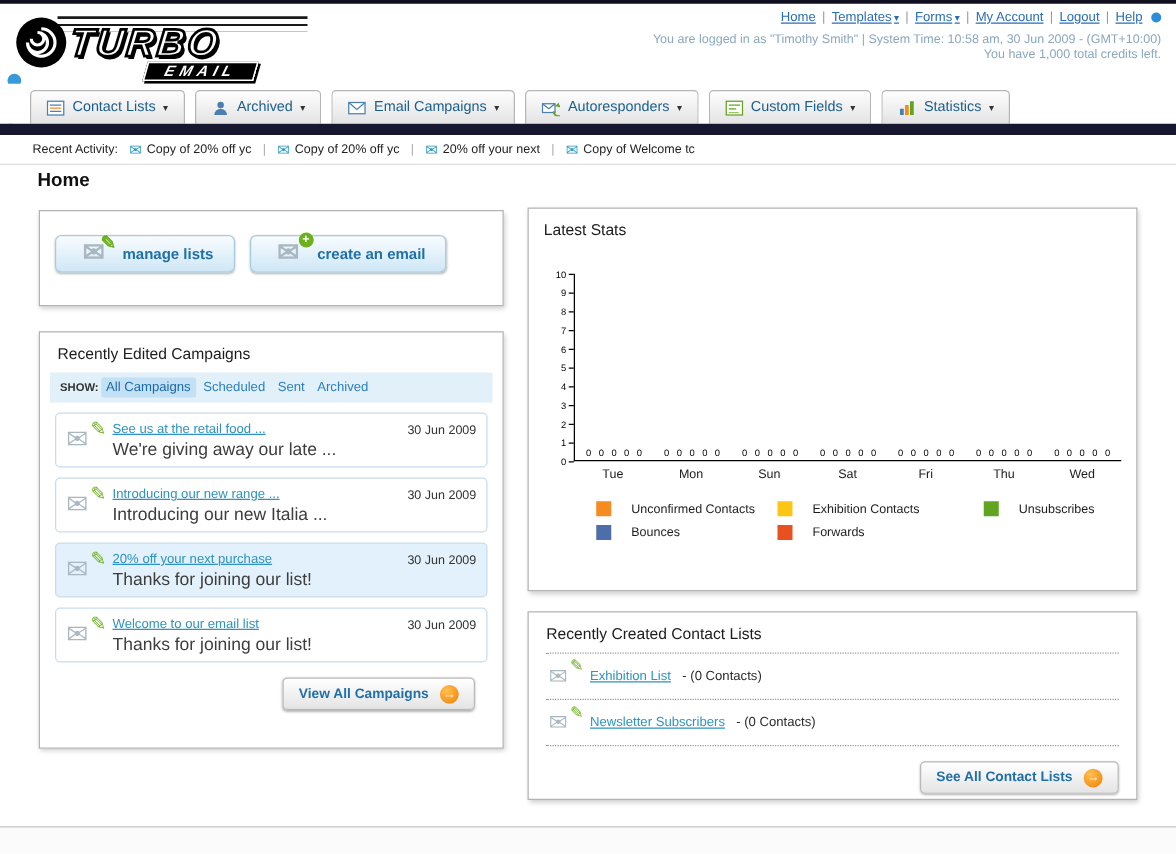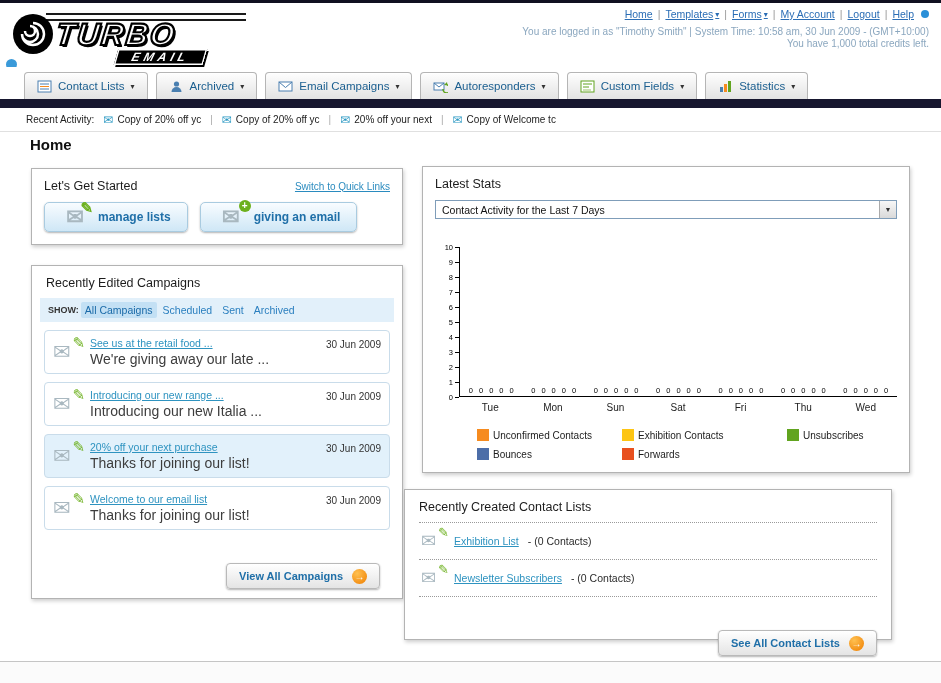--- a/index.html
+++ b/index.html
@@ -81,21 +81,21 @@
   .campaign-item { margin:8px 4px 0; border:1px solid #c9dcea; border-radius:4px; background:#fff;
     display:flex; gap:9px; padding:6px 8px; align-items:center; min-height:40px; }
   .campaign-item.highlight { background:#e2f1fb; }
   .campaign-text { flex:1; }
   .campaign-title { display:block; color:#2e93c0; font-size:10.5px; text-decoration:underline; }
   .campaign-sub { color:#3d3d3d; font-size:14px; margin-top:2px; }
   .campaign-date { font-size:10px; color:#333; align-self:flex-start; margin-top:2px; }
   .view-all-row { display:flex; justify-content:flex-end; margin-top:12px; margin-right:14px; }
   .white-btn { display:inline-flex; align-items:center; gap:9px; padding:4px 12px; height:26px;
     background:linear-gradient(#ffffff,#e4e4e4); border:1px solid #b9b9b9; border-radius:4px;
-    color:#1f6fa8; font-weight:bold; font-size:11px; box-shadow:0 1px 2px rgba(0,0,0,.3); cursor:pointer;margin-top:21px; }
+    color:#1f6fa8; font-weight:bold; font-size:11px; box-shadow:0 1px 2px rgba(0,0,0,.3); cursor:pointer; }
   .orange-arrow { width:15px; height:15px; border-radius:50%; flex:none;
     background:radial-gradient(circle at 35% 30%, #ffc050, #ef7e00); color:#fff; font-size:10px;
     display:flex; align-items:center; justify-content:center; }
 
   
   .stats-panel { left:422px; top:163px; width:488px; height:307px; padding:10px 12px; }
   .stats-select { margin-top:9px; height:19px; border:1px solid #7f9db9; background:#fff; display:flex;
     align-items:center; justify-content:space-between; padding-left:6px; font-size:10.5px; color:#111; cursor:pointer; }
   .select-arrow-box { width:17px; height:17px; background:linear-gradient(#f7f7f7,#d9d9d9);
     border-left:1px solid #aaa; display:flex; align-items:center; justify-content:center; font-size:7px; color:#333; }
@@ -104,25 +104,25 @@
   .y-tick { position:absolute; right:0; display:flex; align-items:center; gap:2px; height:8px; }
   .y-num { font-size:7.5px; color:#000; }
   .y-dash { width:4px; height:1px; background:#000; }
   .plot { position:relative; width:438px; height:150px; border-left:1px solid #000; border-bottom:1px solid #000; }
   .chart-groups { position:absolute; left:0; bottom:0; width:100%; display:flex; }
   .chart-group { flex:1; display:flex; justify-content:center; }
   .chart-values { display:flex; gap:6px; font-size:7.5px; color:#000; margin-bottom:1px; }
   .day-labels { display:flex; width:438px; margin-left:24px; margin-top:5px; }
   .day-label { flex:1; text-align:center; font-size:10px; color:#1c1c1c; }
   .legend { margin-top:16px; margin-left:42px; display:grid; grid-template-columns:145px 165px auto; row-gap:7px; }
-  .legend-item { display:flex; align-items:center; gap:4px; font-size:10px; color:#1c1c1c; }
+  .legend-item { display:flex; align-items:center; gap:16px; font-size:10px; color:#1c1c1c; }
   .legend-swatch { width:12px; height:12px; flex:none; }
 
   
-  .lists-panel { left:404px; top:486px; width:488px; height:151px; padding:10px 14px; }
+  .lists-panel { left:422px; top:486px; width:488px; height:151px; padding:10px 14px; }
   .lists-panel .panel-title { padding-bottom:8px; border-bottom:1px dotted #9a9a9a; }
   .list-item { display:flex; align-items:center; gap:9px; padding:8px 2px; border-bottom:1px dotted #9a9a9a; }
   .list-item .env-pencil { width:24px; height:20px; }
   .list-item .env { font-size:18px; line-height:20px; }
   .list-item .pencil { font-size:13px; top:-6px; }
   .list-link { color:#2e93c0; font-size:10.5px; text-decoration:underline; }
   .list-detail { color:#2b2b2b; font-size:10.5px; }
   .see-all-row { display:flex; justify-content:flex-end; margin-top:12px; }
 
   .footer-line { position:absolute; left:0; top:658px; width:100%; height:25px;
@@ -250,38 +250,34 @@
   <span class="activity-sep">|</span>
   <a class="activity-item">
     <span class="env">✉</span>
     <span>Copy of Welcome tc</span>
   </a>
 </div>
 
 <h1 class="page-title">Home</h1>
 
 <div class="panel get-started">
-  <div class="gs-header">
-    <span class="panel-title">Let's Get Started</span>
-    <a class="gs-link">Switch to Quick Links</a>
-  </div>
   <div class="gs-buttons">
     <button class="blue-btn">
       <span class="env-pencil">
         <span class="env">✉</span>
         <span class="pencil">✎</span>
       </span>
       <span>manage lists</span>
     </button>
     <button class="blue-btn">
       <span class="env-pencil">
         <span class="env">✉</span>
         <span class="plus">+</span>
       </span>
-      <span>giving an email</span>
+      <span>create an email</span>
     </button>
   </div>
 </div>
 
 <div class="panel campaigns-panel">
   <div class="panel-title">Recently Edited Campaigns</div>
   <div class="filter-bar">
     <span class="show-label">SHOW:</span>
     <a class="filter-link active">All Campaigns</a>
     <a class="filter-link">Scheduled</a>
@@ -340,24 +336,20 @@
   <div class="view-all-row">
     <button class="white-btn">
       <span>View All Campaigns</span>
       <span class="orange-arrow">→</span>
     </button>
   </div>
 </div>
 
 <div class="panel stats-panel">
   <div class="panel-title">Latest Stats</div>
-  <div class="stats-select">
-    <span>Contact Activity for the Last 7 Days</span>
-    <span class="select-arrow-box">▼</span>
-  </div>
 
   <div class="chart-wrap">
     <div class="y-axis" id="y-axis">
         <div class="y-tick" style="top: -4px;">
           <span class="y-num">10</span>
           <span class="y-dash"></span>
         </div>
         <div class="y-tick" style="top: 11px;">
           <span class="y-num">9</span>
           <span class="y-dash"></span>

